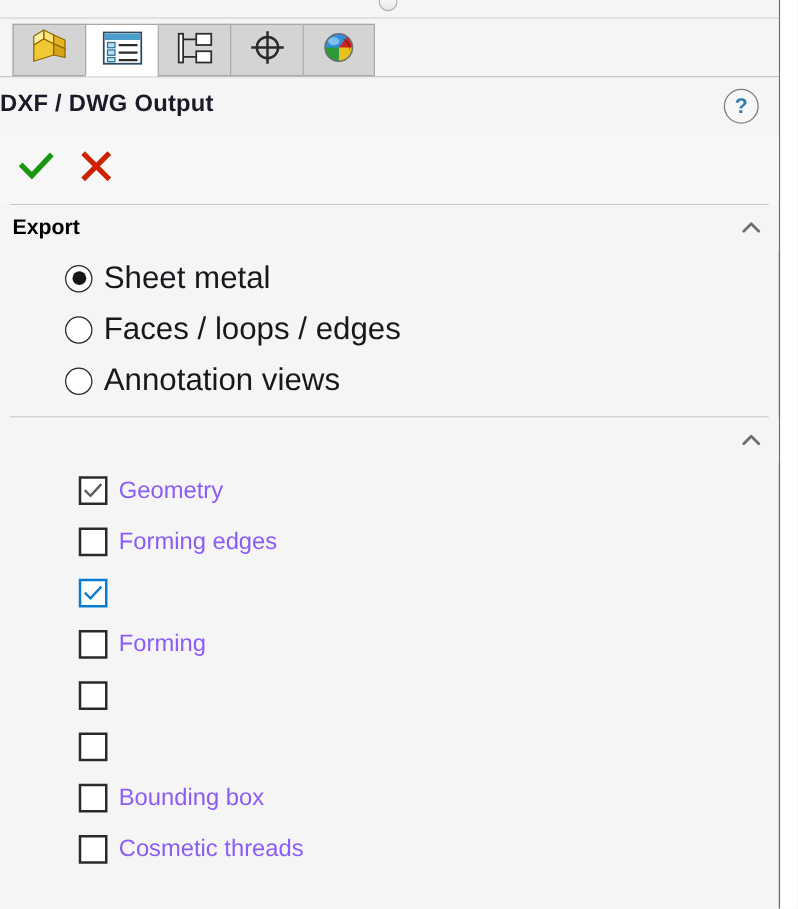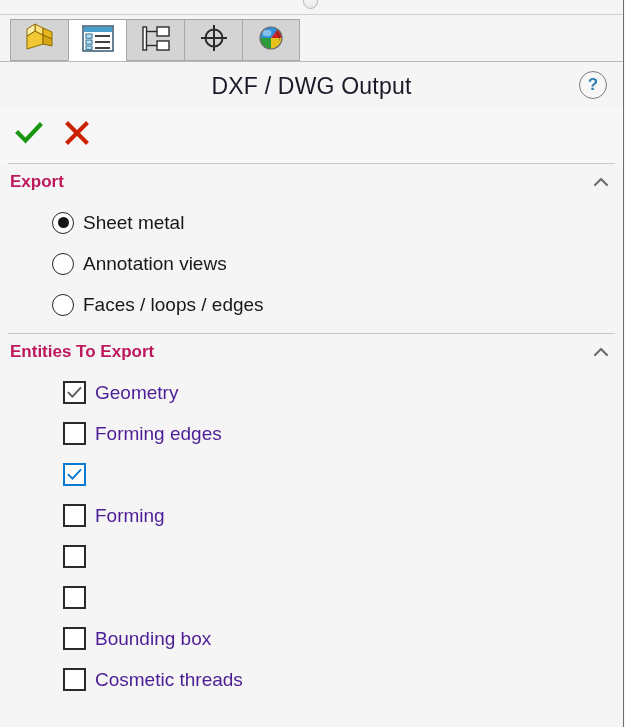--- a/index.html
+++ b/index.html
@@ -88,23 +88,22 @@
   
   .title-row {
     position: relative;
     height: 46px;
     background: #f5f5f5;
   }
   .title-text {
     position: absolute;
     left: 0; right: 0;
     top: 11px;
-    text-align: center;
-    font-size: 23px;
-    font-weight: normal;
+    font-size: 19px;
+    font-weight: bold;
     color: #1a1a28;
     letter-spacing: 0.2px;
   }
   .help-btn {
     position: absolute;
     right: 16px;
     top: 9px;
     width: 28px; height: 28px;
     border-radius: 50%;
     border: 1.5px solid #7c7c7c;
@@ -149,21 +148,21 @@
     height: 36px;
     display: flex;
     align-items: center;
     background: #f5f5f5;
     cursor: pointer;
   }
   .section-title {
     padding-left: 10px;
     font-size: 17px;
     font-weight: bold;
-    color: #be185d;
+    color: #000000;
   }
   .chevron {
     position: absolute;
     right: 14px;
     top: 10px;
     width: 16px; height: 16px;
   }
 
   
   .opt-list { padding: 2px 0 8px 0; }
@@ -187,21 +186,21 @@
   }
   .radio .dot {
     width: 11px; height: 11px;
     border-radius: 50%;
     background: #161616;
     display: none;
   }
   .radio.checked .dot { display: block; }
   .opt-label {
     margin-left: 9px;
-    font-size: 19px;
+    font-size: 25px;
     color: #17171c;
     white-space: nowrap;
   }
 
   
   .chk-list { padding: 2px 0 10px 0; }
   .chk-row {
     height: 41px;
     display: flex;
     align-items: center;
@@ -217,21 +216,21 @@
     align-items: center;
     justify-content: center;
     flex: none;
   }
   .checkbox svg { display: none; }
   .checkbox.checked svg { display: block; }
   .checkbox.accent { border-color: #0a7bd1; }
   .chk-label {
     margin-left: 9px;
     font-size: 19px;
-    color: #4c1d95;
+    color: #8b5cf6;
     white-space: nowrap;
   }
 </style>
 </head>
 <body>
 
 <div id="panel">
 
   <div class="top-strip">
     <div class="pin-dot"></div>
@@ -332,30 +331,29 @@
       </div>
       <div class="opt-list">
         <div class="opt-row">
           <span class="radio checked">
             <span class="dot"></span>
           </span>
           <span class="opt-label">Sheet metal</span>
         </div>
         <div class="opt-row">
           <span class="radio"></span>
-          <span class="opt-label">Annotation views</span>
+          <span class="opt-label">Faces / loops / edges</span>
         </div>
         <div class="opt-row">
           <span class="radio"></span>
-          <span class="opt-label">Faces / loops / edges</span>
+          <span class="opt-label">Annotation views</span>
         </div>
       </div>
       <div class="divider"></div>
       <div class="section-header">
-        <span class="section-title">Entities To Export</span>
         <span class="chevron"><svg width="16" height="16" viewBox="0 0 16 16">
             <path d="M2 11 L8 5 L14 11" fill="none" stroke="#6e6e6e" stroke-width="2.2" stroke-linecap="round" stroke-linejoin="round"></path>
           </svg></span>
       </div>
       <div class="chk-list">
         <div class="chk-row">
           <span class="checkbox checked">
             <svg width="17" height="17" viewBox="0 0 17 17">
               <path d="M2.5 8.8 L6.4 12.6 L14.4 4" fill="none" stroke="#5d5d5d" stroke-width="1.9" stroke-linecap="square"></path>
             </svg>

